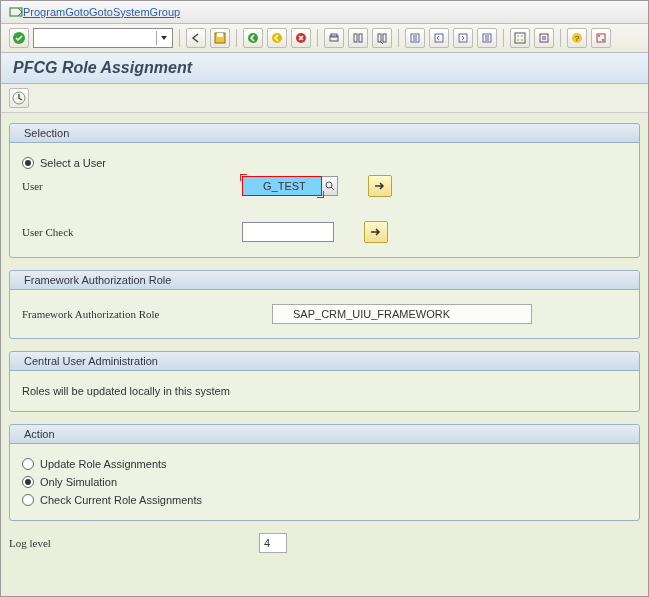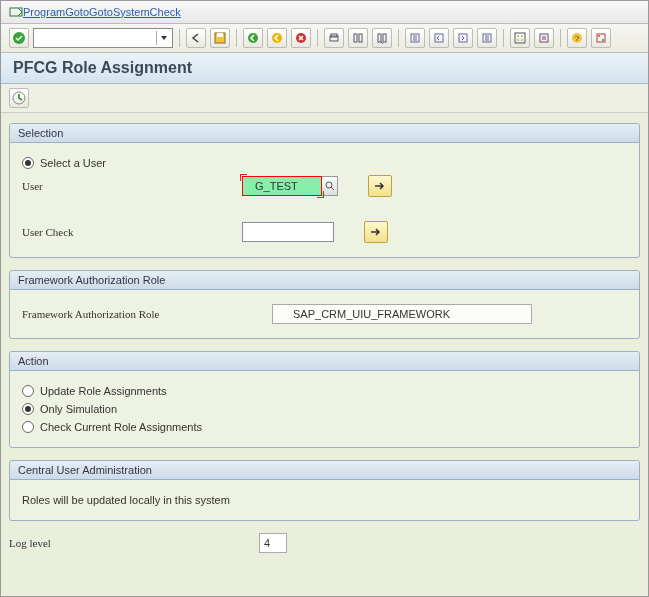--- a/index.html
+++ b/index.html
@@ -69,20 +69,21 @@
     border:1px solid #bbb; border-radius:2px;
     background: linear-gradient(#fff,#e9e9e0);
     display:inline-flex; align-items:center; justify-content:center;
   }
   
   .title-bar {
     background: linear-gradient(#ecf2f8, #d5e3ef);
     border-bottom: 1px solid #a8b8c8;
     padding: 6px 12px;
     font-size: 16px;
+    font-style: italic;
     font-weight: bold;
     color: #3a4a5a;
   }
   
   .app-toolbar {
     background: #eef0e4;
     border-bottom: 1px solid #ccc;
     padding: 4px 8px;
   }
   .content {
@@ -93,21 +94,21 @@
   }
   .groupbox {
     border: 1px solid #9cb0c4;
     border-radius: 3px;
     margin-bottom: 12px;
     background: #edf2e2;
   }
   .groupbox-hdr {
     background: linear-gradient(#e6edf4, #cddbe8);
     border-bottom: 1px solid #9cb0c4;
-    padding: 3px 8px;
+    padding: 3px 14px;
     font-size: 11px;
     color: #334;
     border-top-left-radius: 3px;
     border-top-right-radius: 3px;
   }
   .groupbox-body {
     padding: 8px 12px;
   }
   .row {
     display: flex; align-items: center; margin: 6px 0;
@@ -125,23 +126,23 @@
     content:""; width:6px; height:6px; background:#333; border-radius:50%;
   }
   .input {
     border: 1px solid #88a; height: 20px; padding: 0 4px; background:#fff;
     font-family: inherit; font-size: 11px;
   }
   .input-focus {
     border:1px solid #88a;
     outline:1px solid red;
     outline-offset:-1px;
-    background:#86efac;
+    background:#7dd3fc;
     position:relative;
-    height:20px; padding:0 12px; font-size:11px;
+    height:20px; padding:0 20px; font-size:11px;
     display:flex; align-items:center;
   }
   .input-focus::before, .input-focus::after {
     content:"";
     position:absolute;
     width:6px; height:6px;
     border:1.5px solid #d22;
   }
   .input-focus::before { top:-3px; left:-3px; border-right:none; border-bottom:none; }
   .input-focus::after  { bottom:-3px; right:-3px; border-left:none; border-top:none; }
@@ -176,21 +177,21 @@
     <span class="menu-icon">
       <svg width="14" height="14">
           <rect x="1" y="3" width="12" height="8" fill="none" stroke="#2a7a2a" stroke-width="1"></rect>
           <path d="M9 3 L13 7 L9 11" fill="none" stroke="#2a7a2a" stroke-width="1"></path>
         </svg>
     </span>
     <span class="menu-item">Program</span>
     <span class="menu-item">Goto</span>
     <span class="menu-item">Goto</span>
     <span class="menu-item">System</span>
-    <span class="menu-item">Check</span>
+    <span class="menu-item">Group</span>
   </div>
 
   <div class="toolbar">
     <span class="green-ok">
       <svg width="14" height="14">
           <circle cx="7" cy="7" r="6" fill="#3aa23a"></circle>
           <path d="M4 7 L6 9 L10 5" stroke="#fff" stroke-width="1.5" fill="none"></path>
         </svg>
     </span>
     <span class="dropdown">
@@ -359,42 +360,42 @@
       <div class="groupbox-hdr">Framework Authorization Role</div>
       <div class="groupbox-body">
         <div class="row">
           <span class="label" style="width:250px">Framework Authorization Role</span>
           <span class="readonly-field">SAP_CRM_UIU_FRAMEWORK</span>
         </div>
       </div>
     </div>
 
     <div class="groupbox">
+      <div class="groupbox-hdr">Central User Administration</div>
+      <div class="groupbox-body">
+        <div class="row">
+          <span>Roles will be updated locally in this system</span>
+        </div>
+      </div>
+    </div>
+
+    <div class="groupbox">
       <div class="groupbox-hdr">Action</div>
       <div class="groupbox-body">
         <div class="row">
           <span class="radio"></span>
           <span>Update Role Assignments</span>
         </div>
         <div class="row">
           <span class="radio checked"></span>
           <span>Only Simulation</span>
         </div>
         <div class="row">
           <span class="radio"></span>
           <span>Check Current Role Assignments</span>
-        </div>
-      </div>
-    </div>
-
-    <div class="groupbox">
-      <div class="groupbox-hdr">Central User Administration</div>
-      <div class="groupbox-body">
-        <div class="row">
-          <span>Roles will be updated locally in this system</span>
         </div>
       </div>
     </div>
 
     <div class="row" style="margin-top:4px">
       <span class="label" style="width:250px">Log level</span>
       <span class="loglevel-box">4</span>
     </div>
 
   </div>

